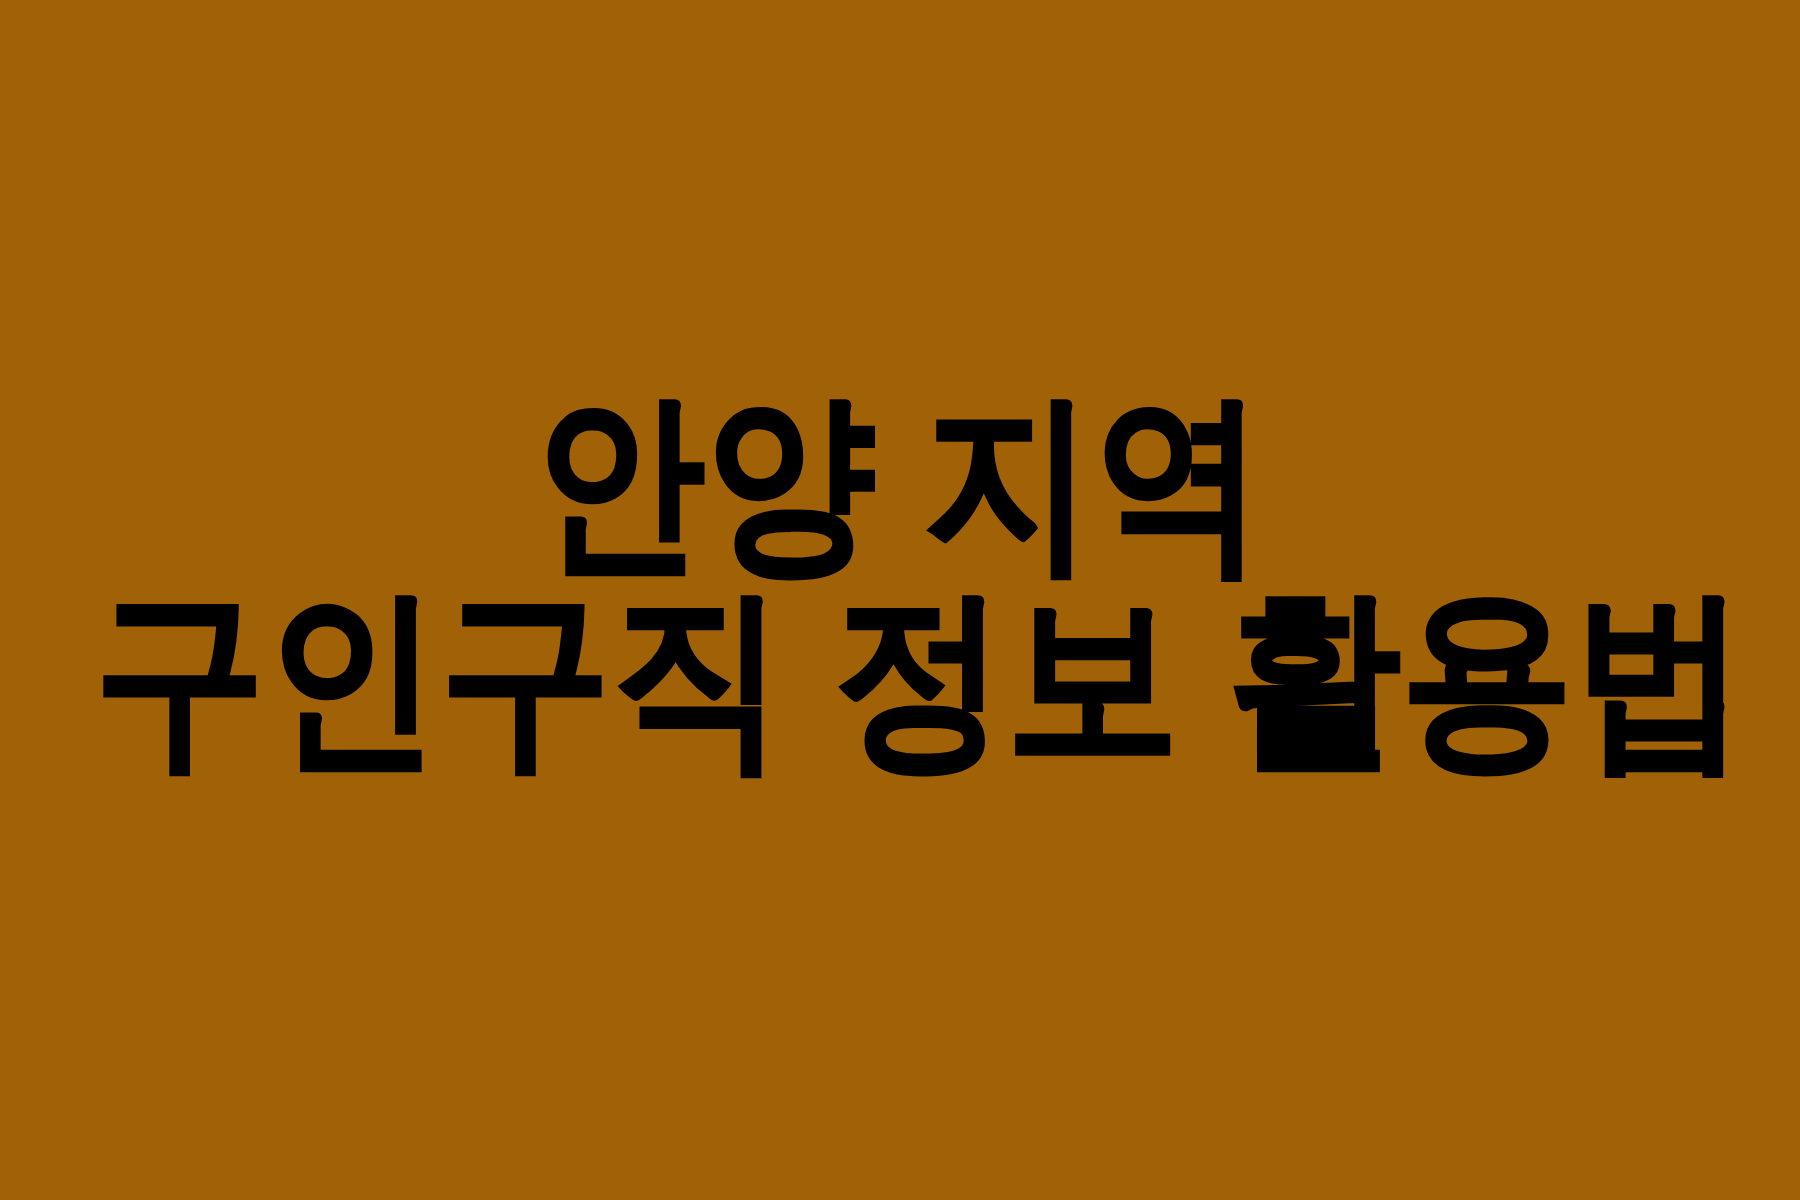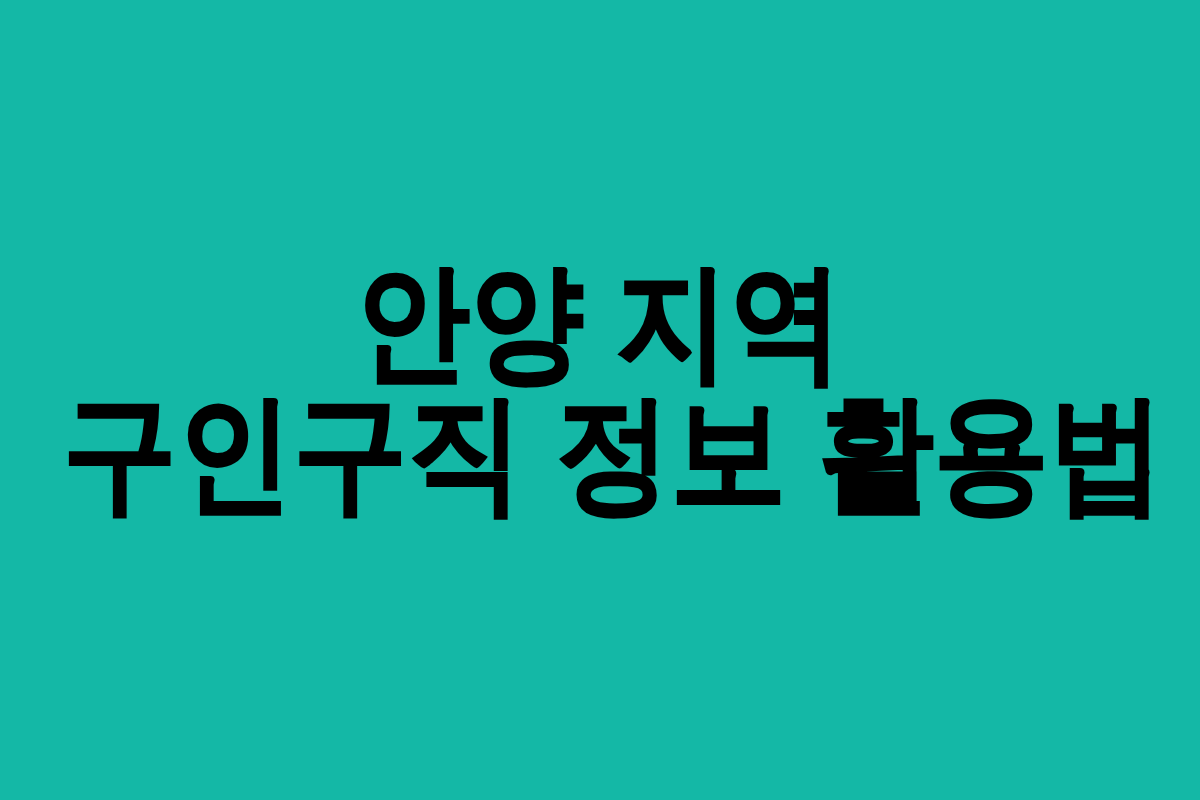--- a/index.html
+++ b/index.html
@@ -64,21 +64,21 @@
   .headline-line--secondary {
     font-size: 128px;
     line-height: 1.02;
     margin: 0;
     padding: 0;
   }
 </style>
 </head>
 <body style="width: 1200px; height: 800px;">
 
-<div class="banner" style="background: #14b8a6;">
+<div class="banner" style="background: #a16207;">
 
   <div class="headline-block">
 
     <span class="headline-line headline-line--primary" style="color: rgb(0, 0, 0); -webkit-text-stroke: 2.5px rgb(0, 0, 0); display: inline-block; transform: scaleX(0.8842); transform-origin: center center;">안양 지역</span>
 
     <span class="headline-line headline-line--secondary" style="color: rgb(0, 0, 0); -webkit-text-stroke: 2.5px rgb(0, 0, 0); display: inline-block; transform: scaleX(0.8958); transform-origin: center center;">구인구직 정보 활용법</span>
 
   </div>
 
 </div>

